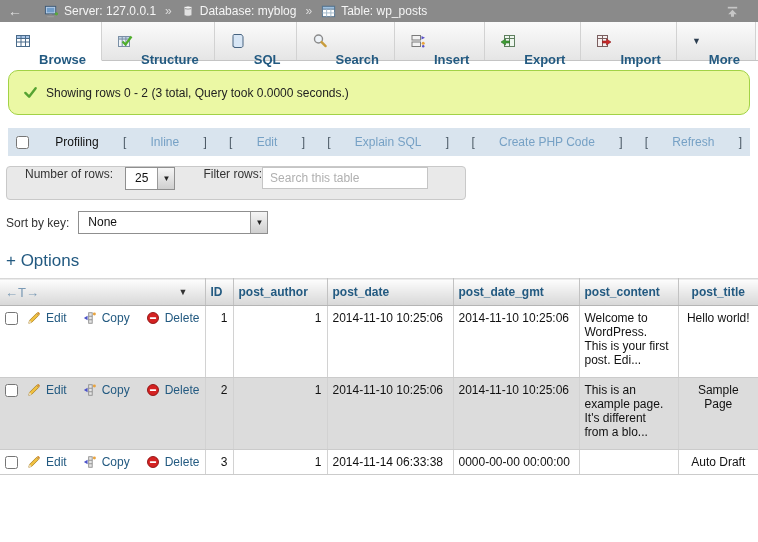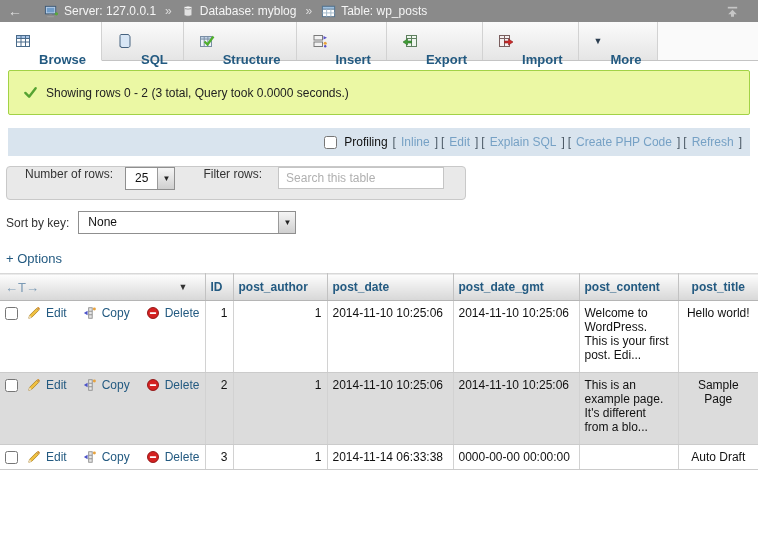--- a/index.html
+++ b/index.html
@@ -25,65 +25,65 @@
          background:linear-gradient(#fbfbfb,#e5e5e5); border-right:1px solid #d2d2d2;
          cursor:pointer; position:relative; }
   .tab:first-child { border-left:none; }
   .tab .tlabel { color:#235a81; font-weight:bold; font-size:13px;margin-top:36px; }
   .tab.active { background:#fff; margin-bottom:-1px; border-bottom:1px solid #fff; }
   .tab .morearrow { color:#2c3e50; font-size:9px; }
   .tabspacer { flex:1; background:#fafafa; }
 
   
   .message { margin:9px 8px 0 8px; height:45px; background:#ebf8a4;
-             border:1px solid #a2d246; border-radius:2px; display:flex;
+             border:1px solid #a2d246; border-radius:10px; display:flex;
              align-items:center; padding:11px 14px; gap:8px; color:#222; }
 
   
   .querybox { margin:13px 8px 0 8px; background:#e6e6e6; border-radius:4px 4px 0 0; }
   .sqlline { padding:24px 10px 18px 20px;
              font-family:"DejaVu Sans Mono","Liberation Mono",monospace; font-size:12px; }
   .sqlline span { margin-right:7px; }
   .kw { color:#990099; font-weight:bold; }
   .kw.help { border-bottom:1px dotted #990099; }
   .star { color:#222; font-weight:bold; }
   .ident { color:#1a2a55; font-weight:bold; }
   .tools { background:#d9e4ee; height:28px; display:flex; align-items:center;
-           justify-content:flex-end; padding:0 8px; gap:3px; }
+           justify-content:space-between; padding:0 8px; gap:3px; }
   .tools label { color:#111; margin-right:2px; }
   .tools input[type=checkbox] { width:13px; height:13px; margin-right:4px; }
   .tools .br { color:#4c5a66; }
   .tools a { color:#76a1c5; text-decoration:none; margin:0 2px; }
 
   
   .rowsbar { margin:10px 0 0 6px; width:460px; height:34px; background:#e9e9e9;
              border:1px solid #c9c9c9; border-radius:4px; display:flex;
              align-items:flex-start; padding:0 18px; color:#333; }
   .fakesel { display:inline-flex; align-items:stretch; background:#fff;
              border:1px solid #8f8f8f; height:23px; cursor:pointer; }
   .fakesel .val { padding:3px 9px 0 9px; color:#111; }
   .fakesel .btn { width:17px; background:linear-gradient(#f5f5f5,#cjcfcf,#cfcfcf);
                   background:linear-gradient(#f5f5f5,#cfcfcf); border-left:1px solid #9a9a9a;
                   display:flex; align-items:center; justify-content:center;
                   font-size:8px; color:#222; }
   .rowsbar .lbl1 { margin-right:12px; }
-  .rowsbar .lbl2 { margin-left:28px; margin-right:16px; }
+  .rowsbar .lbl2 { margin-left:28px; margin-right:0; }
   .filterinput { width:166px; height:22px; border:1px solid #c5c5c5; padding:2px 7px;
                  font-family:"Liberation Sans",sans-serif; font-size:12px; color:#333; }
   .filterinput::placeholder { color:#b0b0b0; }
 
   
   .sortrow { margin:11px 0 0 6px; display:flex; align-items:center; color:#333; }
   .sortrow .lbl { margin-right:9px; }
-  .sortsel { width:218px;justify-content:center; }
+  .sortsel { width:190px;justify-content:center; }
   .sortsel .val { flex:1; }
 
   
   .optionsrow { margin:17px 0 0 6px; }
-  .optionsrow a { color:#235a81; text-decoration:none; font-size:13px;text-align:right; }
+  .optionsrow a { color:#235a81; text-decoration:none; font-size:17px;text-align:right; }
 
   
   table.results { margin-top:7px; width:758px; border-collapse:collapse; table-layout:fixed; }
   table.results th { height:27px; background:linear-gradient(#fdfdfd,#d7d7d7);
         color:#235a81; font-size:12px; text-align:left; padding:0 5px;
         border-right:1px solid #c2c2c2; border-top:1px solid #d8d8d8;
         border-bottom:1px solid #b5b5b5; font-weight:bold; white-space:nowrap;
         overflow:hidden; cursor:pointer; }
   table.results td { vertical-align:top; padding:5px 5px; border-right:1px solid #d2d2d2;
         border-bottom:1px solid #cbcbcb; font-size:12px; color:#111; overflow:hidden; }
@@ -218,29 +218,35 @@
 
   <div class="tabbar">
     <div class="tab active">
       <svg class="ic" width="16" height="16">
           <use href="#sym-browse"></use>
         </svg>
       <span class="tlabel">Browse</span>
     </div>
     <div class="tab">
       <svg class="ic" width="16" height="16">
+          <use href="#sym-structure"></use>
+        </svg>
+      <span class="tlabel">Structure</span>
+    </div>
+    <div class="tab">
+      <svg class="ic" width="16" height="16">
           <use href="#sym-sql"></use>
         </svg>
       <span class="tlabel">SQL</span>
     </div>
     <div class="tab">
       <svg class="ic" width="16" height="16">
-          <use href="#sym-structure"></use>
-        </svg>
-      <span class="tlabel">Structure</span>
+          <use href="#sym-search"></use>
+        </svg>
+      <span class="tlabel">Search</span>
     </div>
     <div class="tab">
       <svg class="ic" width="16" height="16">
           <use href="#sym-insert"></use>
         </svg>
       <span class="tlabel">Insert</span>
     </div>
     <div class="tab">
       <svg class="ic" width="16" height="16">
           <use href="#sym-export"></use>

